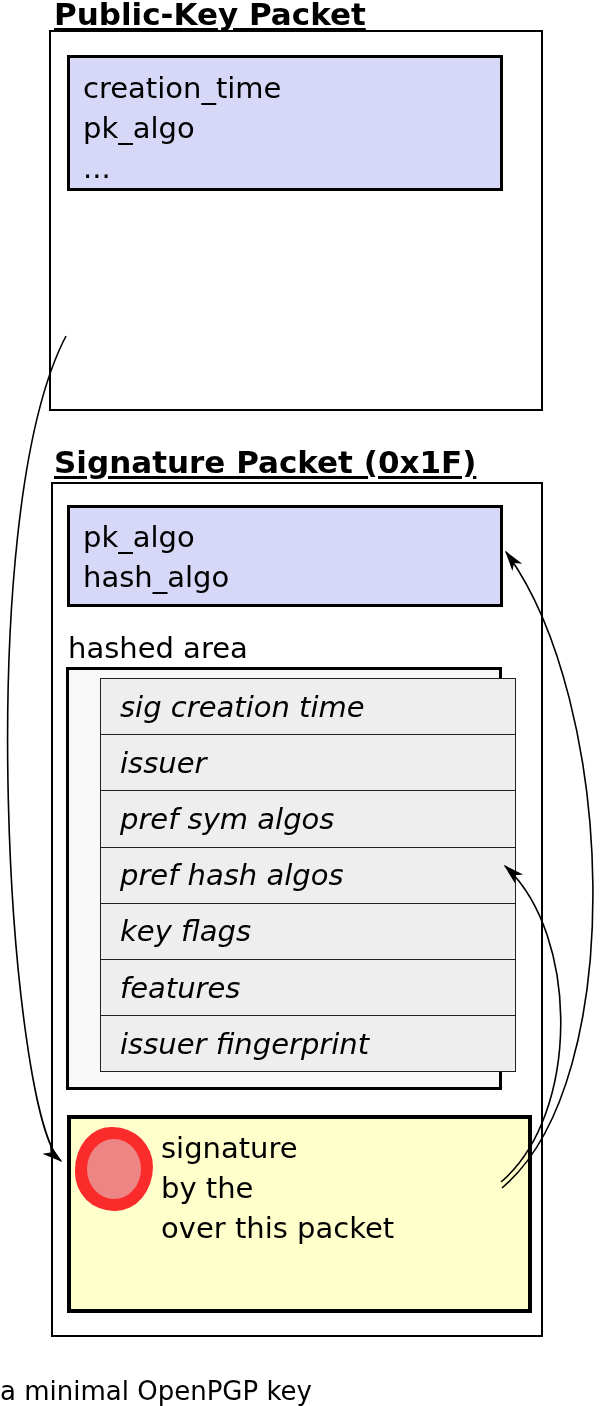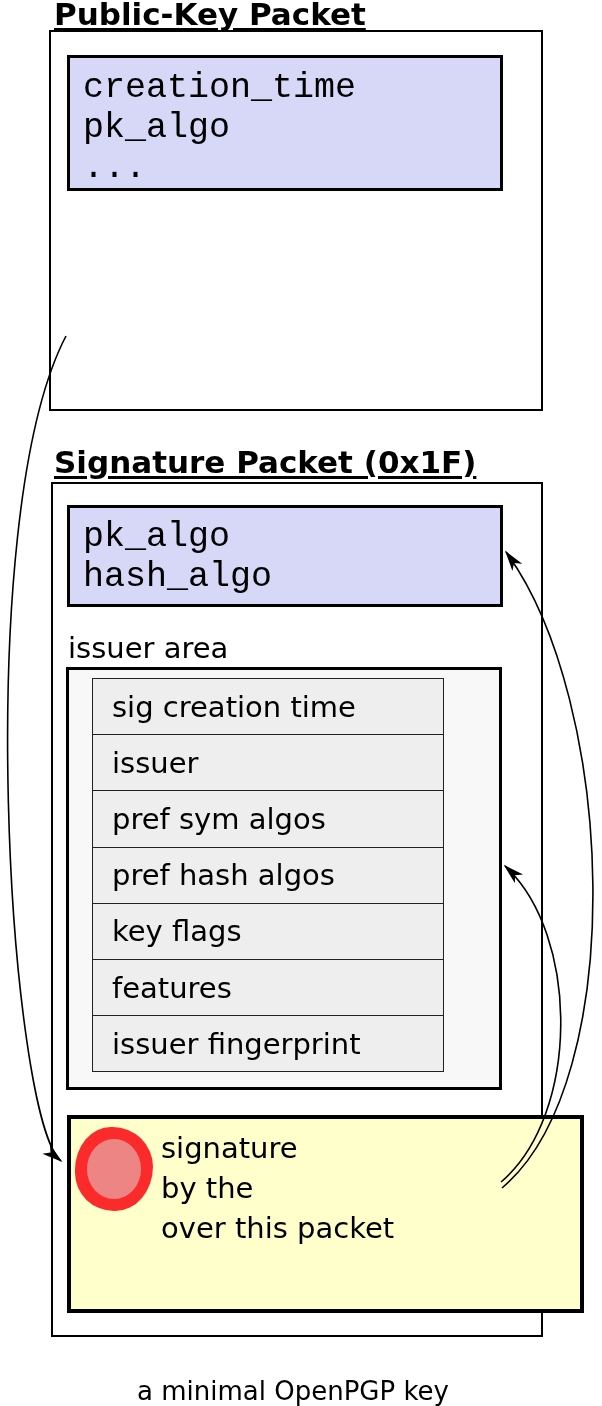--- a/index.html
+++ b/index.html
@@ -32,25 +32,24 @@
     background: #ffffff;
     box-sizing: border-box;
   }
 
   .stack-box {
     border: 3px solid #000;
     box-sizing: border-box;
   }
   .purple-sec {
     background: var(--purple, #d7d7f7);
-    font-size: 35px;
+    font-size: 29px;
     line-height: 40px;
     padding: 10px 0 0 13px;
     box-sizing: border-box;
-    font-family: Liberation Mono, monospace;
   }
   .green-sec {
     background: var(--green, #d9fbd9);
     border-top: 3px solid #000;
     display: flex;
     align-items: center;
     box-sizing: border-box;
     color: var(--green_text, #1d421d);
     font-size: 29px;
   }
@@ -109,21 +108,21 @@
     width: 54px;
     height: 60px;
     background: var(--seal_inner, #ee8585);
     border-radius: 50%;
   }
 
   .caption {
     left: 0;
     width: 586px;
     top: 1376px;
-    text-align: center;
+    text-align: left;
     font-size: 26px;
   }
 
   svg.arrows {
     position: absolute;
     left: 0;
     top: 0;
     pointer-events: none;
   }
   .key-icon-svg { flex: 0 0 auto; }
@@ -145,35 +144,35 @@
 
 <div class="abs pkt-title" style="left:54px; top:446px;">Signature Packet (0x1F)</div>
 
 <div class="abs outer-box" style="left:51px; top:482px; width:492px; height:855px;"></div>
 
 <div class="abs stack-box purple-sec" style="left:67px; top:505px; width:436px; height:102px; padding-top:9px;">
   <div>pk_algo</div>
   <div>hash_algo</div>
 </div>
 
-<div class="abs hashed-label" style="left:68px; top:633px;">issuer area</div>
+<div class="abs hashed-label" style="left:68px; top:633px;">hashed area</div>
 
 <div class="abs hashed-box" style="left:66px; top:667px; width:436px; height:423px;"></div>
 
-<div class="abs sub-table" style="left:92px; top:678px; width:352px;">
+<div class="abs sub-table" style="left:100px; top:678px; width:416px;font-style:italic;">
   <div class="sub-row">sig creation time</div>
   <div class="sub-row">issuer</div>
   <div class="sub-row">pref sym algos</div>
   <div class="sub-row">pref hash algos</div>
   <div class="sub-row">key flags</div>
   <div class="sub-row">features</div>
   <div class="sub-row">issuer fingerprint</div>
 </div>
 
-<div class="abs sig-box" style="left:67px; top:1115px; width:517px; height:198px;">
+<div class="abs sig-box" style="left:67px; top:1115px; width:465px; height:198px;">
   <div class="seal">
     <div class="seal-inner"></div>
   </div>
   <div class="sig-text">
     <div>signature</div>
     <div>by the</div>
     <div>over this packet</div>
   </div>
 </div>
 

